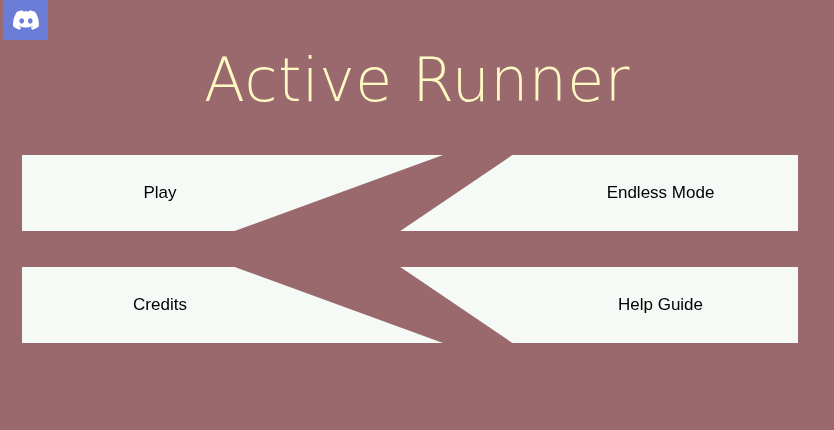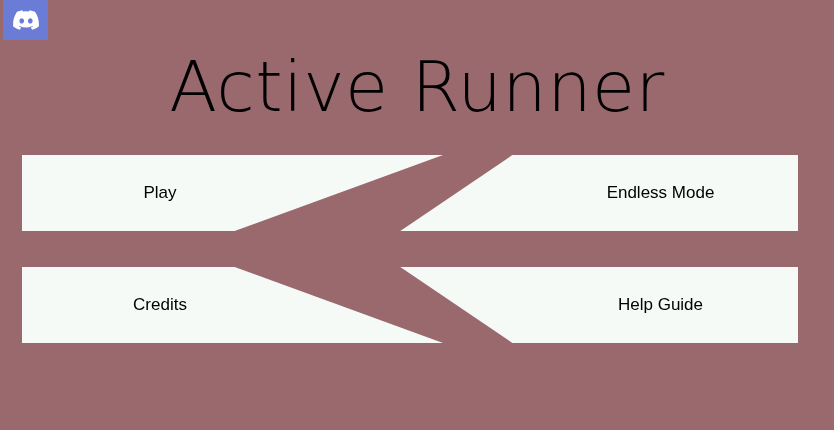--- a/index.html
+++ b/index.html
@@ -40,24 +40,24 @@
     display: block;
   }
 
   
   #title {
     position: absolute;
     left: 0;
     top: -10px;
     width: 834px;
     text-align: center;
-    color: #000000;
+    color: #fef9c3;
     font-family: "DejaVu Sans", sans-serif;
     font-weight: 100;
-    font-size: 70px;
+    font-size: 60px;
     letter-spacing: 0.5px;
     line-height: 100px;
     white-space: nowrap;
     user-select: none;
   }
 
   
   .btn-row {
     position: absolute;
     left: 22px;

